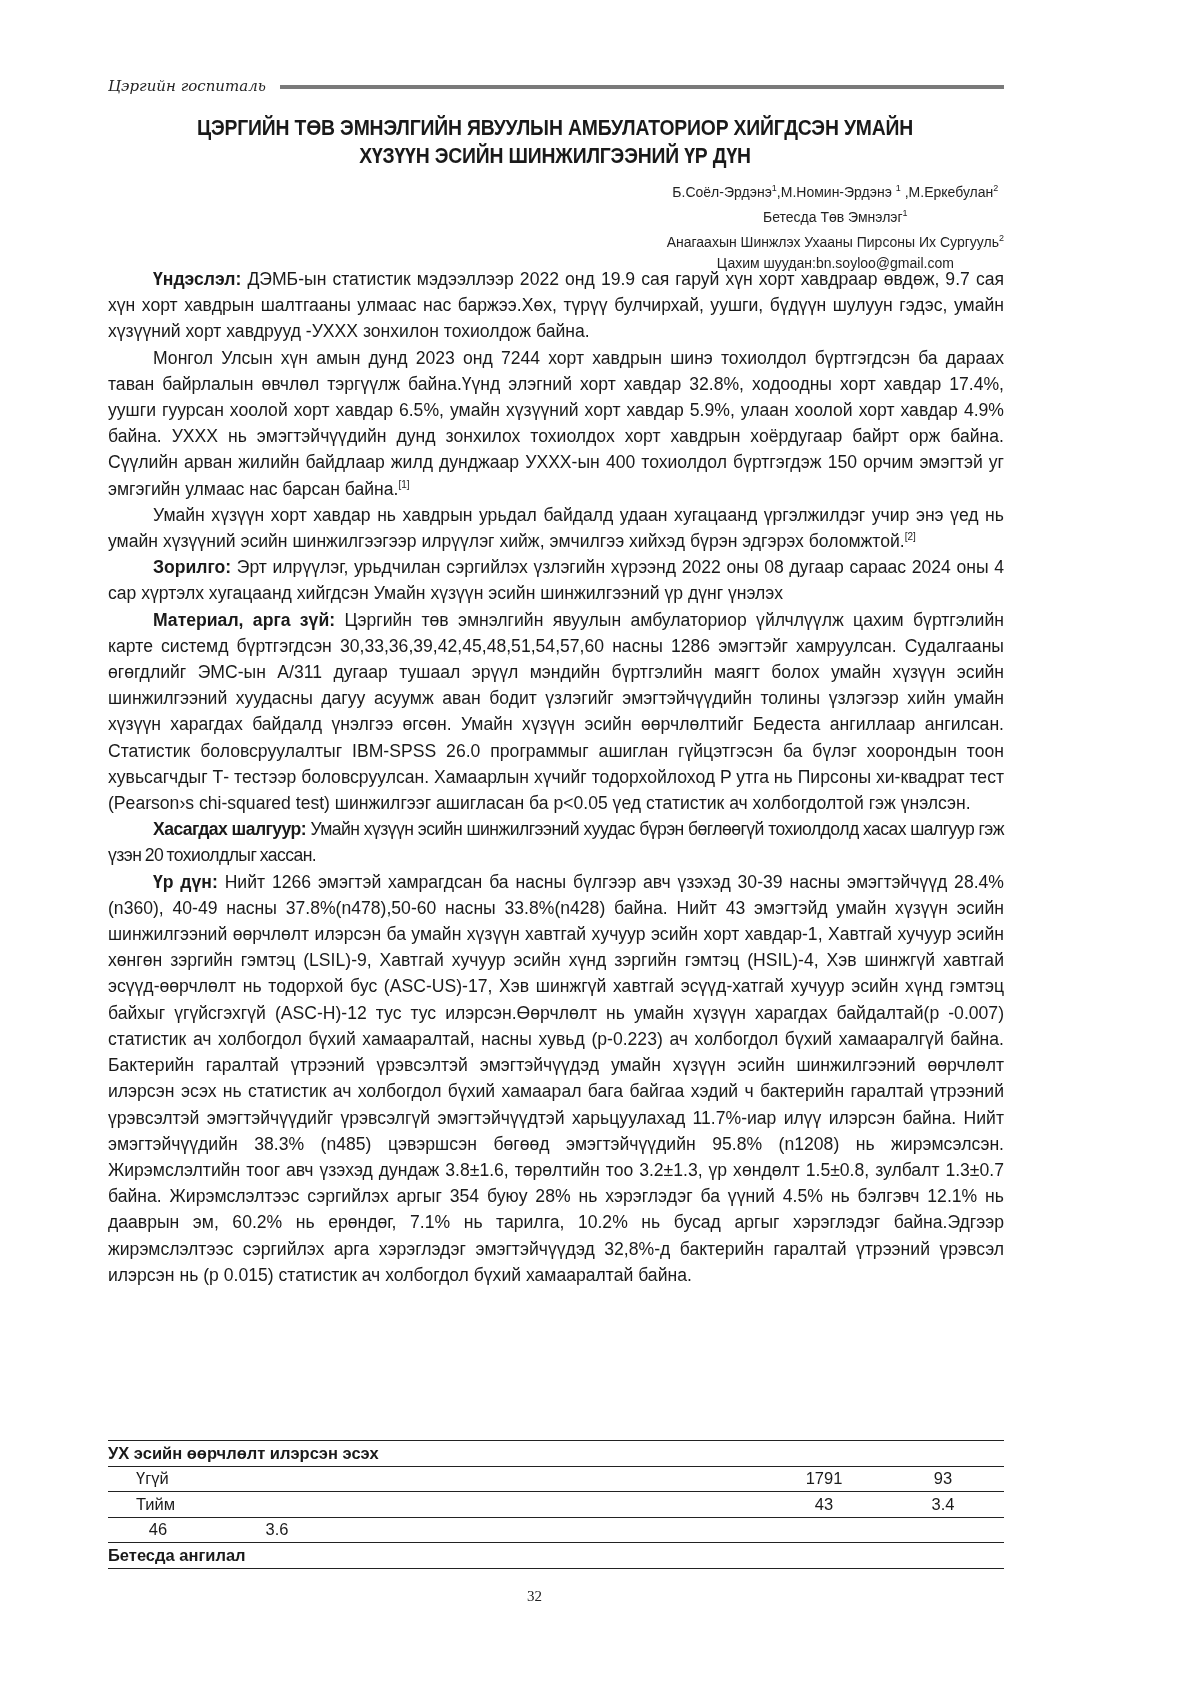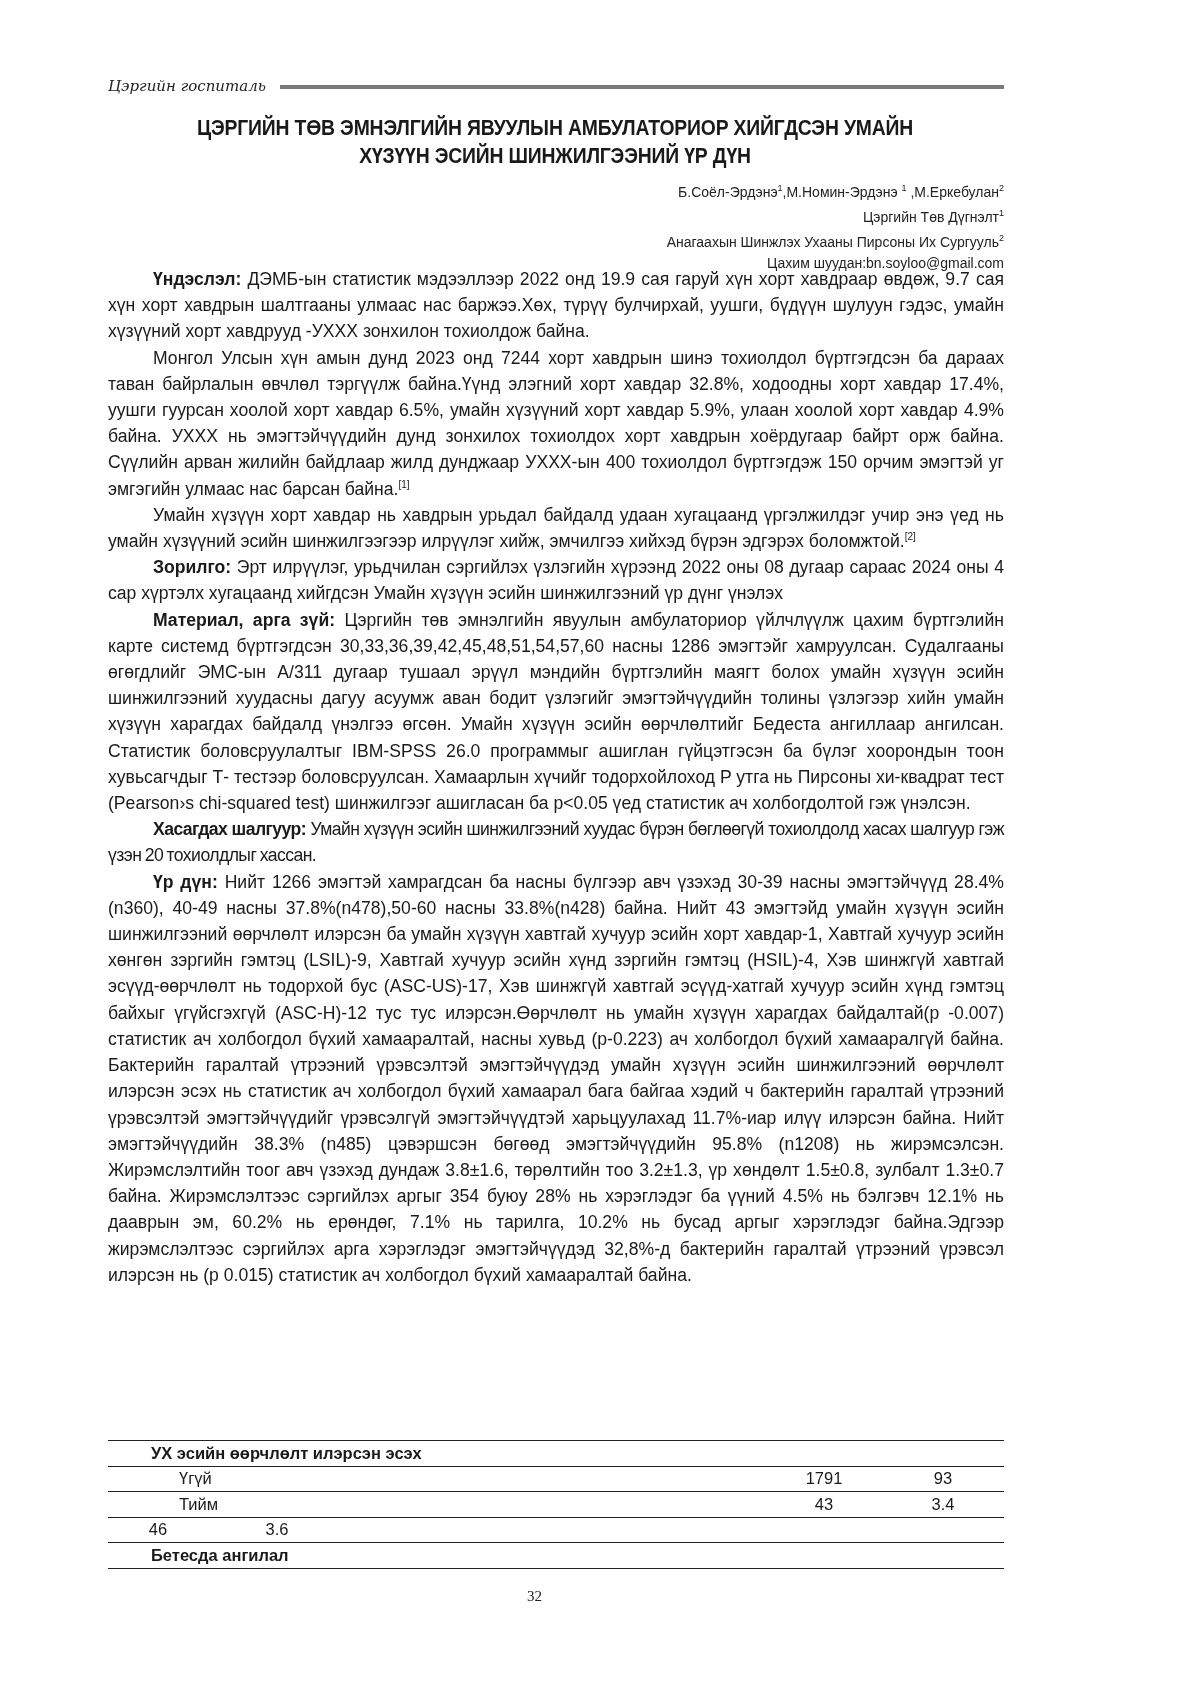--- a/index.html
+++ b/index.html
@@ -1,52 +1,52 @@
 <!DOCTYPE html>
 <html><head>
 <meta charset="utf-8">
 <style>
   html, body { margin: 0; padding: 0; background: #ffffff; }
   body { width: 1190px; height: 1683px; position: relative; overflow: hidden; color: #1a1a1a; }
   .running-head { position: absolute; left: 108px; top: 72px; width: 896px; height: 28px; display: flex; align-items: center; }
   .running-head .label { font-family: "DejaVu Serif", serif; font-style: italic; font-weight: normal; font-size: 15px; color: #222; white-space: nowrap; }
   .running-head .rule { flex: 1; height: 4px; background: #7a7a7a; margin-left: 14px; margin-top: 2px; }
   .title { position: absolute; left: 100px; top: 114px; width: 910px; text-align: center; font-family: "Liberation Sans", sans-serif; font-weight: bold; font-size: 22.5px; line-height: 28px; letter-spacing: -0.2px; transform: scaleX(0.86); transform-origin: center top; color: #1a1a1a; }
-  .authors { position: absolute; right: 186px; top: 178px; text-align: right; font-family: "Liberation Sans", sans-serif; font-size: 14px; line-height: 21.5px; color: #222; }
+  .authors { position: absolute; right: 186px; top: 178px; text-align: center; font-family: "Liberation Sans", sans-serif; font-size: 14px; line-height: 21.5px; color: #222; }
   .authors sup { font-size: 9px; }
   .body-text { position: absolute; left: 108px; top: 266px; width: 896px; font-family: "Liberation Sans", sans-serif; font-size: 17.6px; line-height: 26.2px; text-align: justify; color: #1a1a1a; }
   .body-text p { margin: 0; text-indent: 45px; }
   .body-text b { font-weight: bold; }
   .body-text sup { font-size: 10px; line-height: 0; }
   .narrow { letter-spacing: -0.55px; word-spacing: -1px; }
   .table { position: absolute; left: 108px; top: 1440px; width: 896px; font-family: "Liberation Sans", sans-serif; font-size: 16.5px; border-top: 1.5px solid #222; }
   .table .row { display: flex; align-items: center; height: 24.5px; border-bottom: 1.2px solid #222; }
   .table .row.group { font-weight: bold; }
-  .table .cell-label { flex: 1; margin-left: 43px; }
+  .table .cell-label { flex: 1; }
   .table .row.sub .cell-label { padding-left: 28px; }
   .table .cell-n { width: 100px; text-align: center; margin-right: 14px; }
   .table .cell-p { width: 110px; text-align: center; margin-right: 6px; }
   .page-number { position: absolute; left: 0; width: 1069px; top: 1588px; text-align: center; font-family: "Liberation Serif", serif; font-size: 15px; color: #222; }
 </style>
 </head>
 <body>
 
 <div class="running-head">
   <span class="label">Цэргийн госпиталь</span>
   <span class="rule"></span>
 </div>
 
 <div class="title">
   <div>ЦЭРГИЙН ТӨВ ЭМНЭЛГИЙН ЯВУУЛЫН АМБУЛАТОРИОР ХИЙГДСЭН УМАЙН</div>
   <div>ХҮЗҮҮН ЭСИЙН ШИНЖИЛГЭЭНИЙ ҮР ДҮН</div>
 </div>
 
 <div class="authors">
   <div><span>Б.Соёл-Эрдэнэ</span><sup>1</sup><span>,М.Номин-Эрдэнэ </span><sup>1</sup><span> ,М.Еркебулан</span><sup>2</sup></div>
-  <div><span>Цэргийн Төв Дүгнэлт</span><sup>1</sup></div>
+  <div><span>Бетесда Төв Эмнэлэг</span><sup>1</sup></div>
   <div><span>Анагаахын Шинжлэх Ухааны Пирсоны Их Сургууль</span><sup>2</sup></div>
   <div>Цахим шуудан:bn.soyloo@gmail.com</div>
 </div>
 
 <div class="body-text">
   <p><b>Үндэслэл:</b><span> ДЭМБ-ын статистик мэдээллээр 2022 онд 19.9 сая гаруй хүн хорт хавдраар өвдөж, 9.7 сая хүн хорт хавдрын шалтгааны улмаас нас баржээ.Хөх, түрүү булчирхай, уушги, бүдүүн шулуун гэдэс, умайн хүзүүний хорт хавдрууд -УХХХ зонхилон тохиолдож байна.</span></p>
   <p><span>Монгол Улсын хүн амын дунд 2023 онд 7244 хорт хавдрын шинэ тохиолдол бүртгэгдсэн ба дараах таван байрлалын өвчлөл тэргүүлж байна.Үүнд элэгний хорт хавдар 32.8%, ходоодны хорт хавдар 17.4%, уушги гуурсан хоолой хорт хавдар 6.5%, умайн хүзүүний хорт хавдар 5.9%, улаан хоолой хорт хавдар 4.9% байна. УХХХ нь эмэгтэйчүүдийн дунд зонхилох тохиолдох хорт хавдрын хоёрдугаар байрт орж байна. Сүүлийн арван жилийн байдлаар жилд дунджаар УХХХ-ын 400 тохиолдол бүртгэгдэж 150 орчим эмэгтэй уг эмгэгийн улмаас нас барсан байна.</span><sup>[1]</sup></p>
   <p><span>Умайн хүзүүн хорт хавдар нь хавдрын урьдал байдалд удаан хугацаанд үргэлжилдэг учир энэ үед нь умайн хүзүүний эсийн шинжилгээгээр илрүүлэг хийж, эмчилгээ хийхэд бүрэн эдгэрэх боломжтой.</span><sup>[2]</sup></p>
   <p><b>Зорилго:</b><span> Эрт илрүүлэг, урьдчилан сэргийлэх  үзлэгийн хүрээнд 2022 оны 08  дугаар сараас 2024 оны 4 сар хүртэлх  хугацаанд хийгдсэн Умайн хүзүүн эсийн шинжилгээний үр дүнг үнэлэх</span></p>
   <p><b>Материал, арга зүй:</b><span> Цэргийн төв эмнэлгийн явуулын амбулаториор үйлчлүүлж цахим бүртгэлийн карте системд бүртгэгдсэн 30,33,36,39,42,45,48,51,54,57,60 насны 1286 эмэгтэйг хамруулсан. Судалгааны өгөгдлийг ЭМС-ын А/311 дугаар тушаал эрүүл мэндийн бүртгэлийн маягт болох умайн хүзүүн эсийн шинжилгээний хуудасны дагуу асуумж аван бодит үзлэгийг эмэгтэйчүүдийн толины үзлэгээр хийн умайн хүзүүн харагдах байдалд үнэлгээ өгсөн. Умайн хүзүүн эсийн өөрчлөлтийг Бедеста ангиллаар ангилсан. Статистик боловсруулалтыг IBM-SPSS 26.0 программыг ашиглан гүйцэтгэсэн ба бүлэг хоорондын тоон хувьсагчдыг Т- тестээр боловсруулсан. Хамаарлын хүчийг тодорхойлоход P утга нь Пирсоны хи-квадрат тест (Pearson›s chi-squared test) шинжилгээг ашигласан ба p&lt;0.05 үед статистик ач холбогдолтой гэж үнэлсэн.</span></p>

